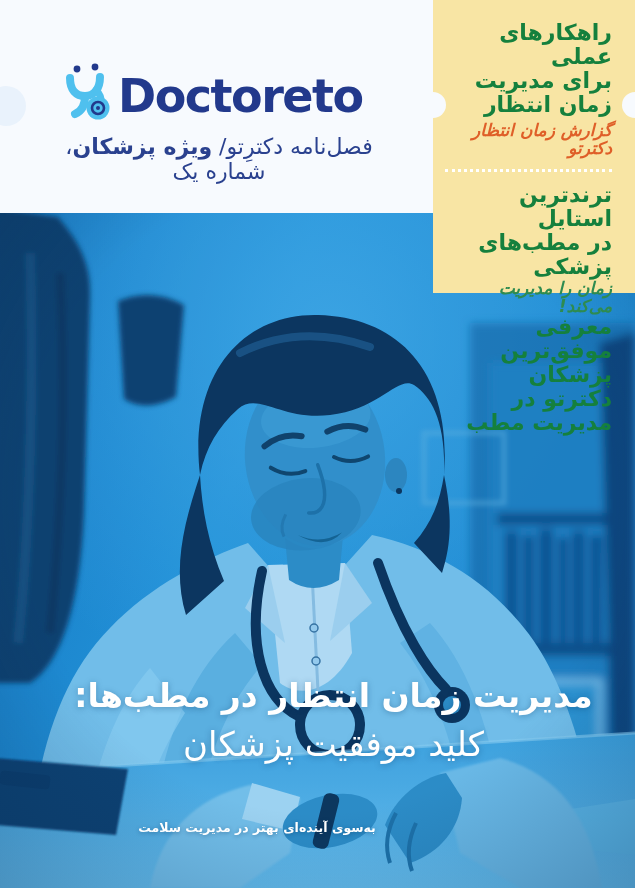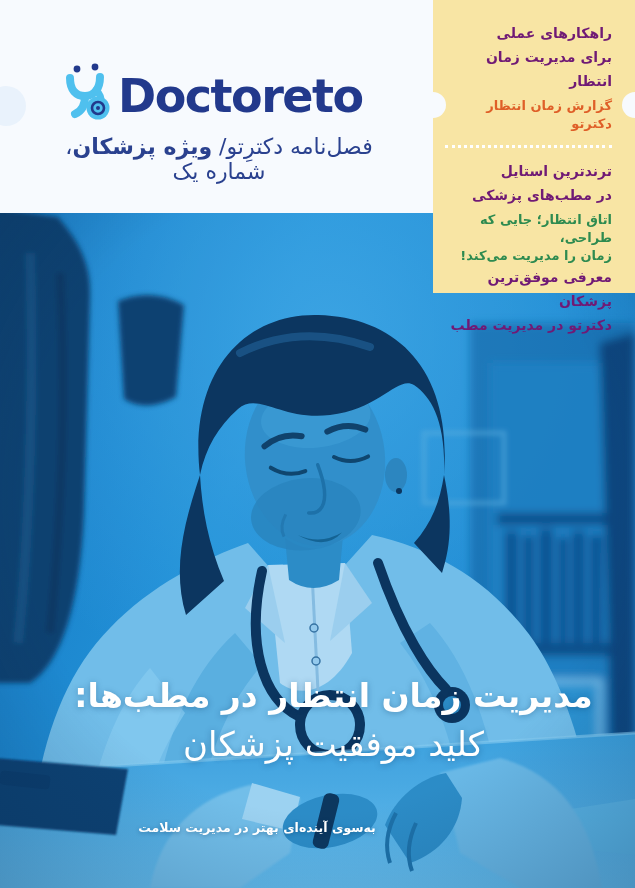--- a/index.html
+++ b/index.html
@@ -13,22 +13,22 @@
   .edge-blob{ position:absolute; left:-14px; top:86px; width:40px; height:40px;
     border-radius:50%; background:#E9F2FC; z-index:0; }
   .brand-row{ position:absolute; left:62px; top:56px; display:flex; align-items:center; gap:8px; z-index:1; }
   .wordmark{ font-size:46px; font-weight:700; color:#22398C; letter-spacing:-1.5px; line-height:76px; }
   .tagline{ position:absolute; top:134px; left:60px; width:318px; direction:rtl; text-align:center;
     font-size:22px; color:#2A418F; z-index:1; }
   .tagline .bold{ font-weight:700; }
   
   .toc{ position:absolute; right:0; top:0; width:202px; height:293px; background:#F8E5A4;
     direction:rtl; padding:21px 23px 0 12px; z-index:3; }
-  .toc-title{ color:#701a75; font-weight:700; font-size:14px; line-height:24px; }
-  .toc-sub{ font-size:13px; line-height:18px; font-weight:700; margin-top:4px; }
+  .toc-title{ color:#15803d; font-weight:700; font-size:22px; line-height:24px; }
+  .toc-sub{ font-size:17px; line-height:18px; font-weight:700; margin-top:4px;font-style:italic; }
   .sub-orange{ color:#DF5F28; }
   .sub-green{ color:#2E8B50; }
   .divider{ border-top:3px dotted #FFFFFF; margin:12px 0 11px 0; }
   .notch{ position:absolute; width:26px; height:26px; border-radius:50%; background:#F7FAFE; top:92px; }
   .notch-left{ left:-13px; }
   .notch-right{ right:-13px; }
   
   .photo{ position:absolute; left:0; top:213px; width:635px; height:675px; z-index:1; }
   
   .headline-wrap{ position:absolute; left:16px; top:676px; width:635px; text-align:center;
@@ -204,21 +204,20 @@
       <div class="toc-title">راهکارهای عملی</div>
       <div class="toc-title">برای مدیریت زمان انتظار</div>
       <div class="toc-sub sub-orange">گزارش زمان انتظار دکترتو</div>
     </div>
 
     <div class="divider"></div>
 
     <div>
       <div class="toc-title">ترندترین استایل</div>
       <div class="toc-title">در مطب‌های پزشکی</div>
-      <div class="toc-sub sub-green">اتاق انتظار؛ جایی که طراحی،</div>
       <div class="toc-sub sub-green" style="margin-top:0">زمان را مدیریت می‌کند!</div>
     </div>
 
     <div style="">
       <div class="toc-title">معرفی موفق‌ترین پزشکان</div>
       <div class="toc-title">دکترتو در مدیریت مطب</div>
     </div>
   </aside>
 
   <div class="headline-wrap">

